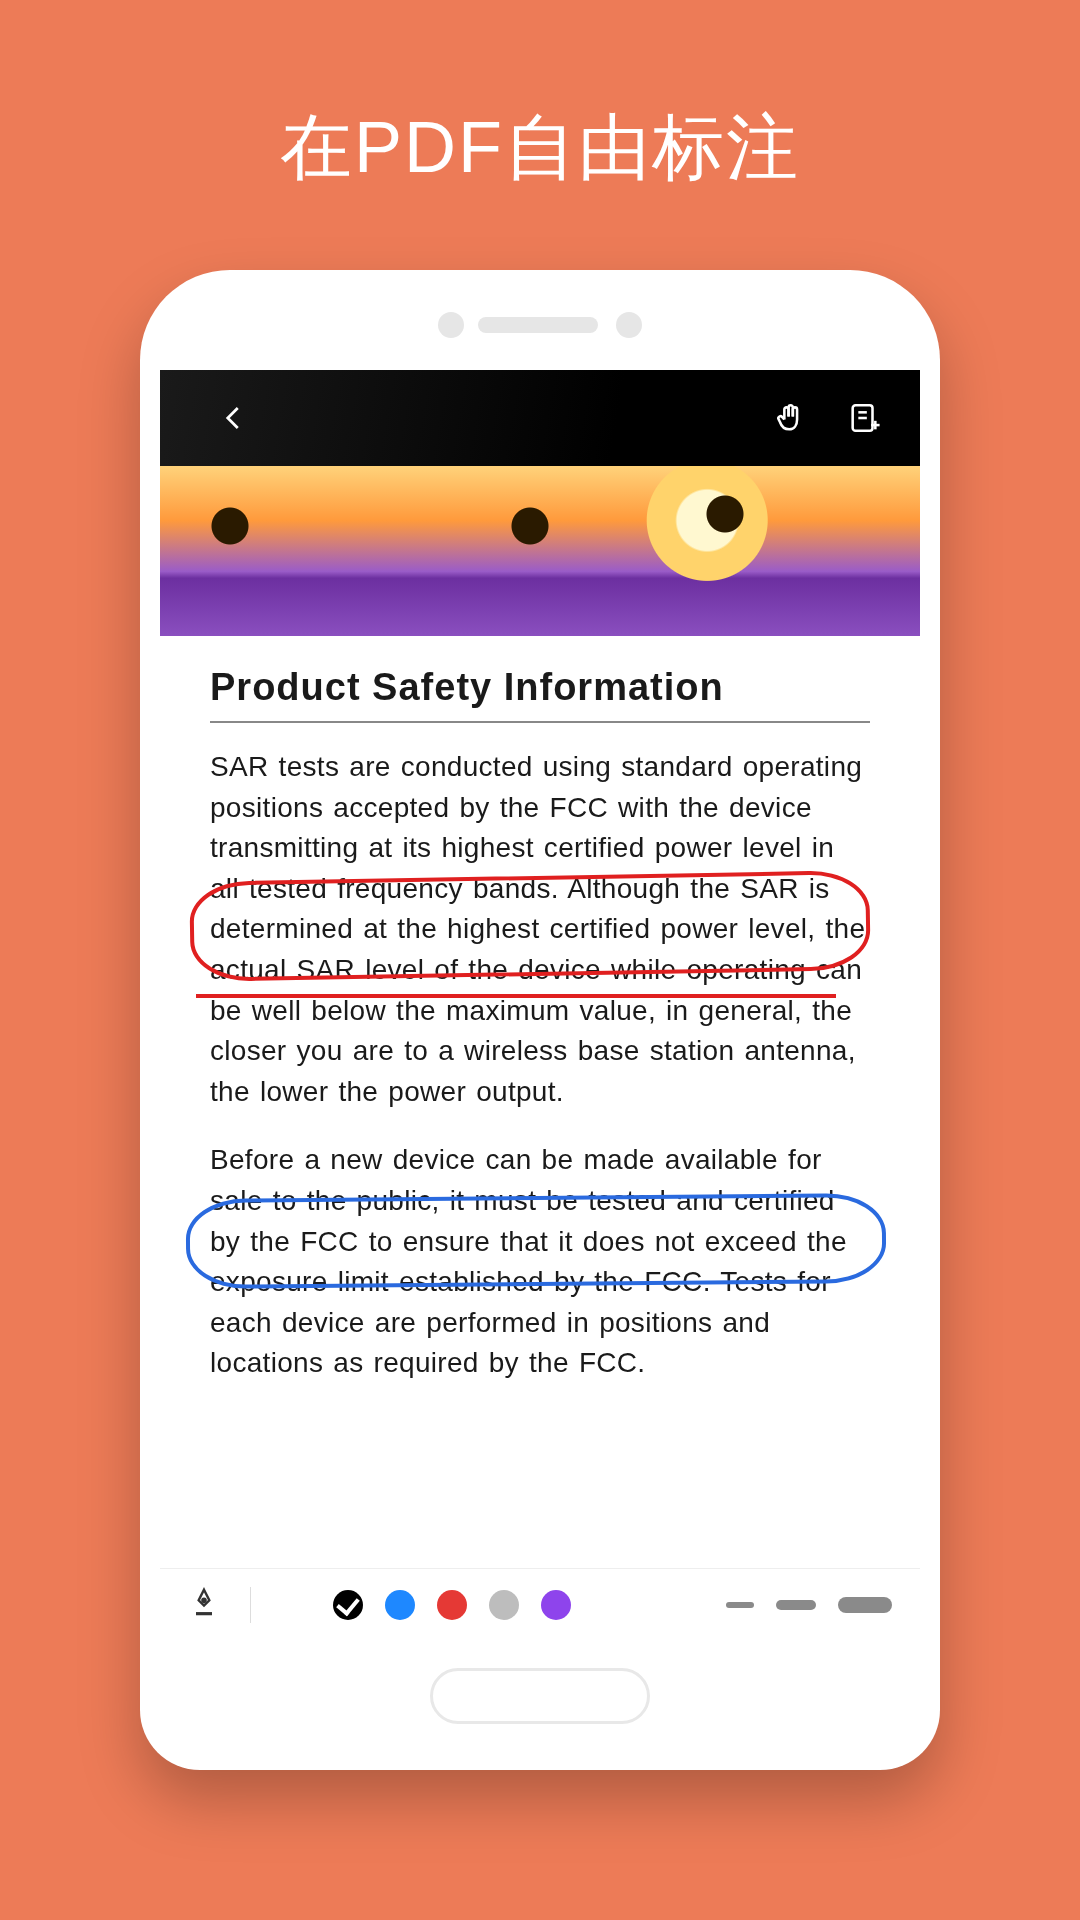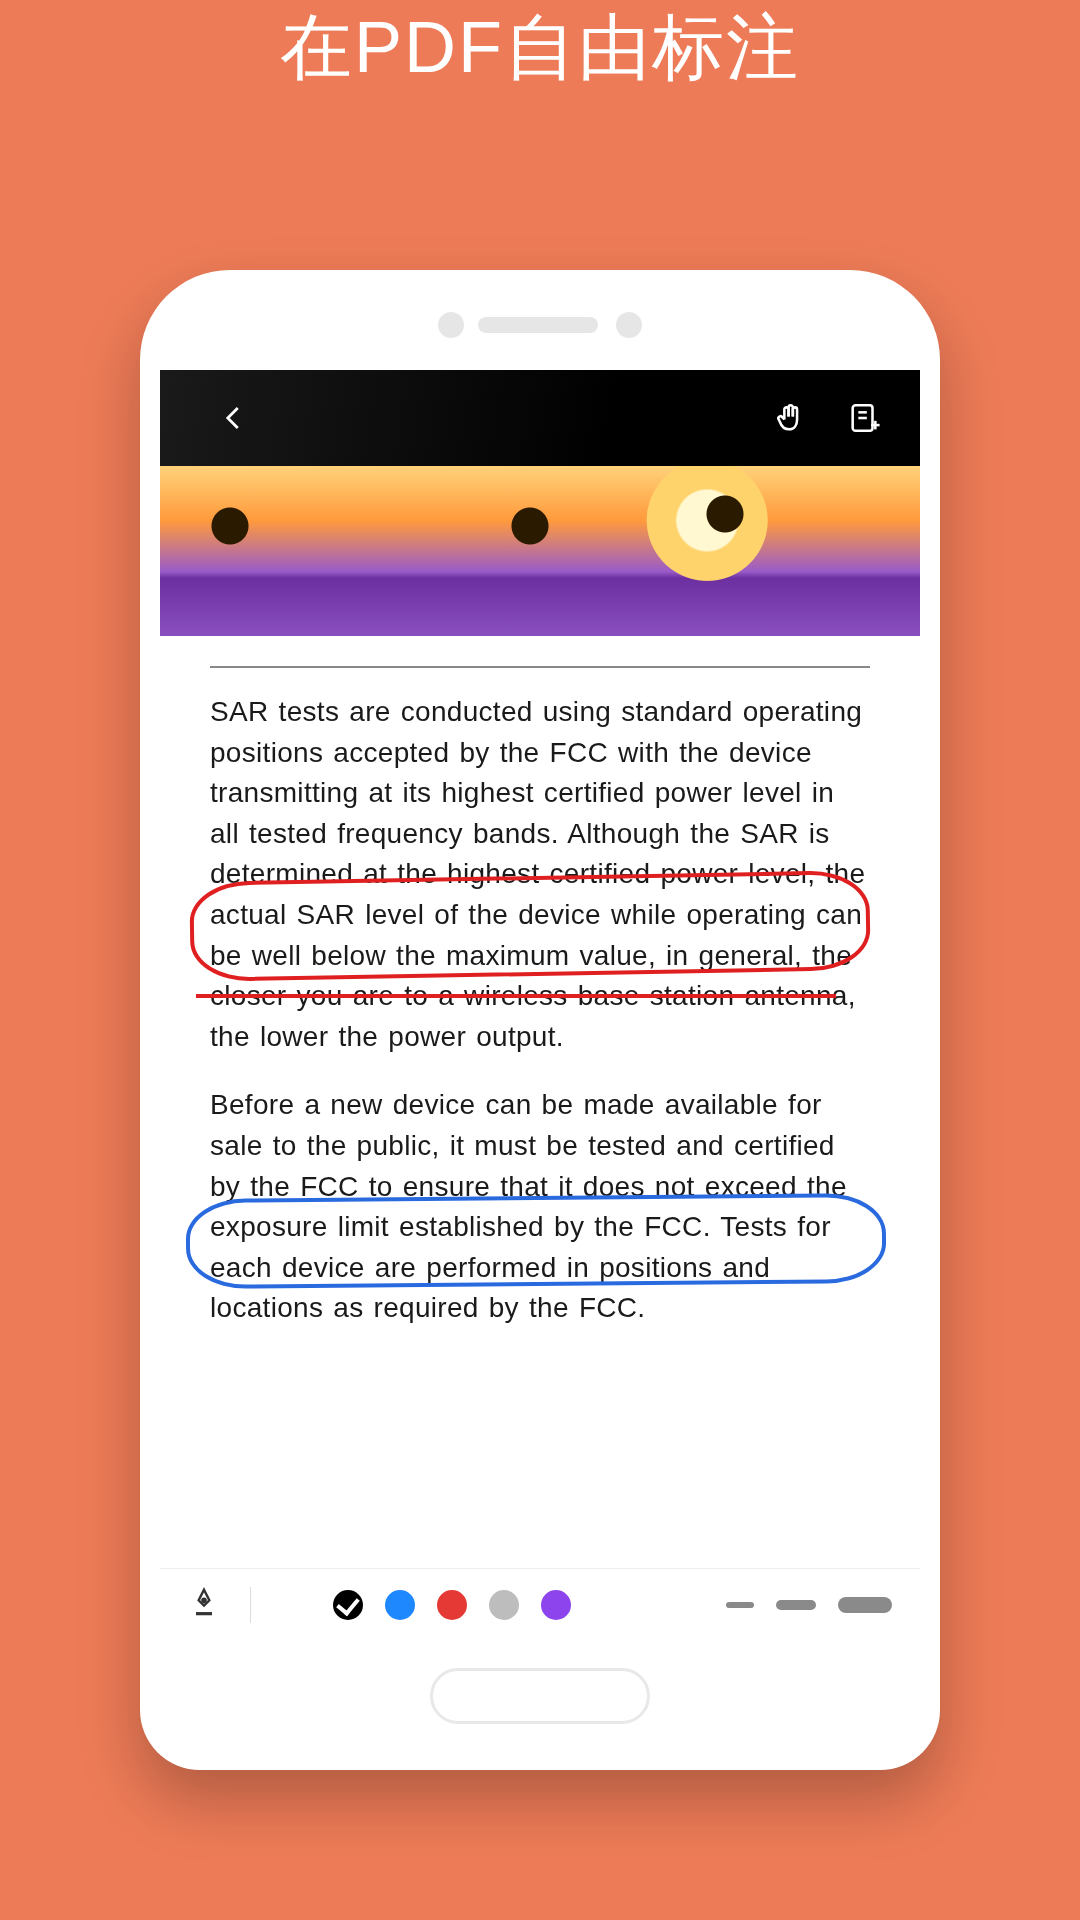--- a/index.html
+++ b/index.html
@@ -9,20 +9,21 @@
     font-family: -apple-system, "Helvetica Neue", Arial, sans-serif;
     overflow: hidden;
     position: relative;
   }
   .hero-title {
     width: 100%;
     text-align: center;
     color: #fff;
     font-size: 72px;
     font-weight: 400;
+    padding-top: 100px;
     letter-spacing: 2px;
   }
   .phone {
     position: absolute;
     left: 140px;
     top: 270px;
     width: 800px;
     height: 1500px;
     background: #fff;
     border-radius: 90px 90px 60px 60px;
@@ -201,20 +202,21 @@
       </div>
     </div>
 
     <div class="banner">
       <div class="tree" style="left:40px"></div>
       <div class="tree" style="left:340px"></div>
       <div class="tree" style="left:520px;height:90px;width:90px"></div>
     </div>
 
     <div class="doc">
+      <h1>Product Safety Information</h1>
       <hr>
       <p>SAR tests are conducted using standard operating positions accepted by the FCC with the device transmitting at its highest certified power level in all tested frequency bands. Although the SAR is determined at the highest certified power level, the actual SAR level of the device while operating can be well below the maximum value, in general, the closer you are to a wireless base station antenna, the lower the power output.</p>
       <p>Before a new device can be made available for sale to the public, it must be tested and certified by the FCC to ensure that it does not exceed the exposure limit established by the FCC. Tests for each device are performed in positions and locations as required by the FCC.</p>
 
       <div class="annot red"></div>
       <div class="annot strike"></div>
       <div class="annot blue"></div>
     </div>
 
     <div class="toolbar">

